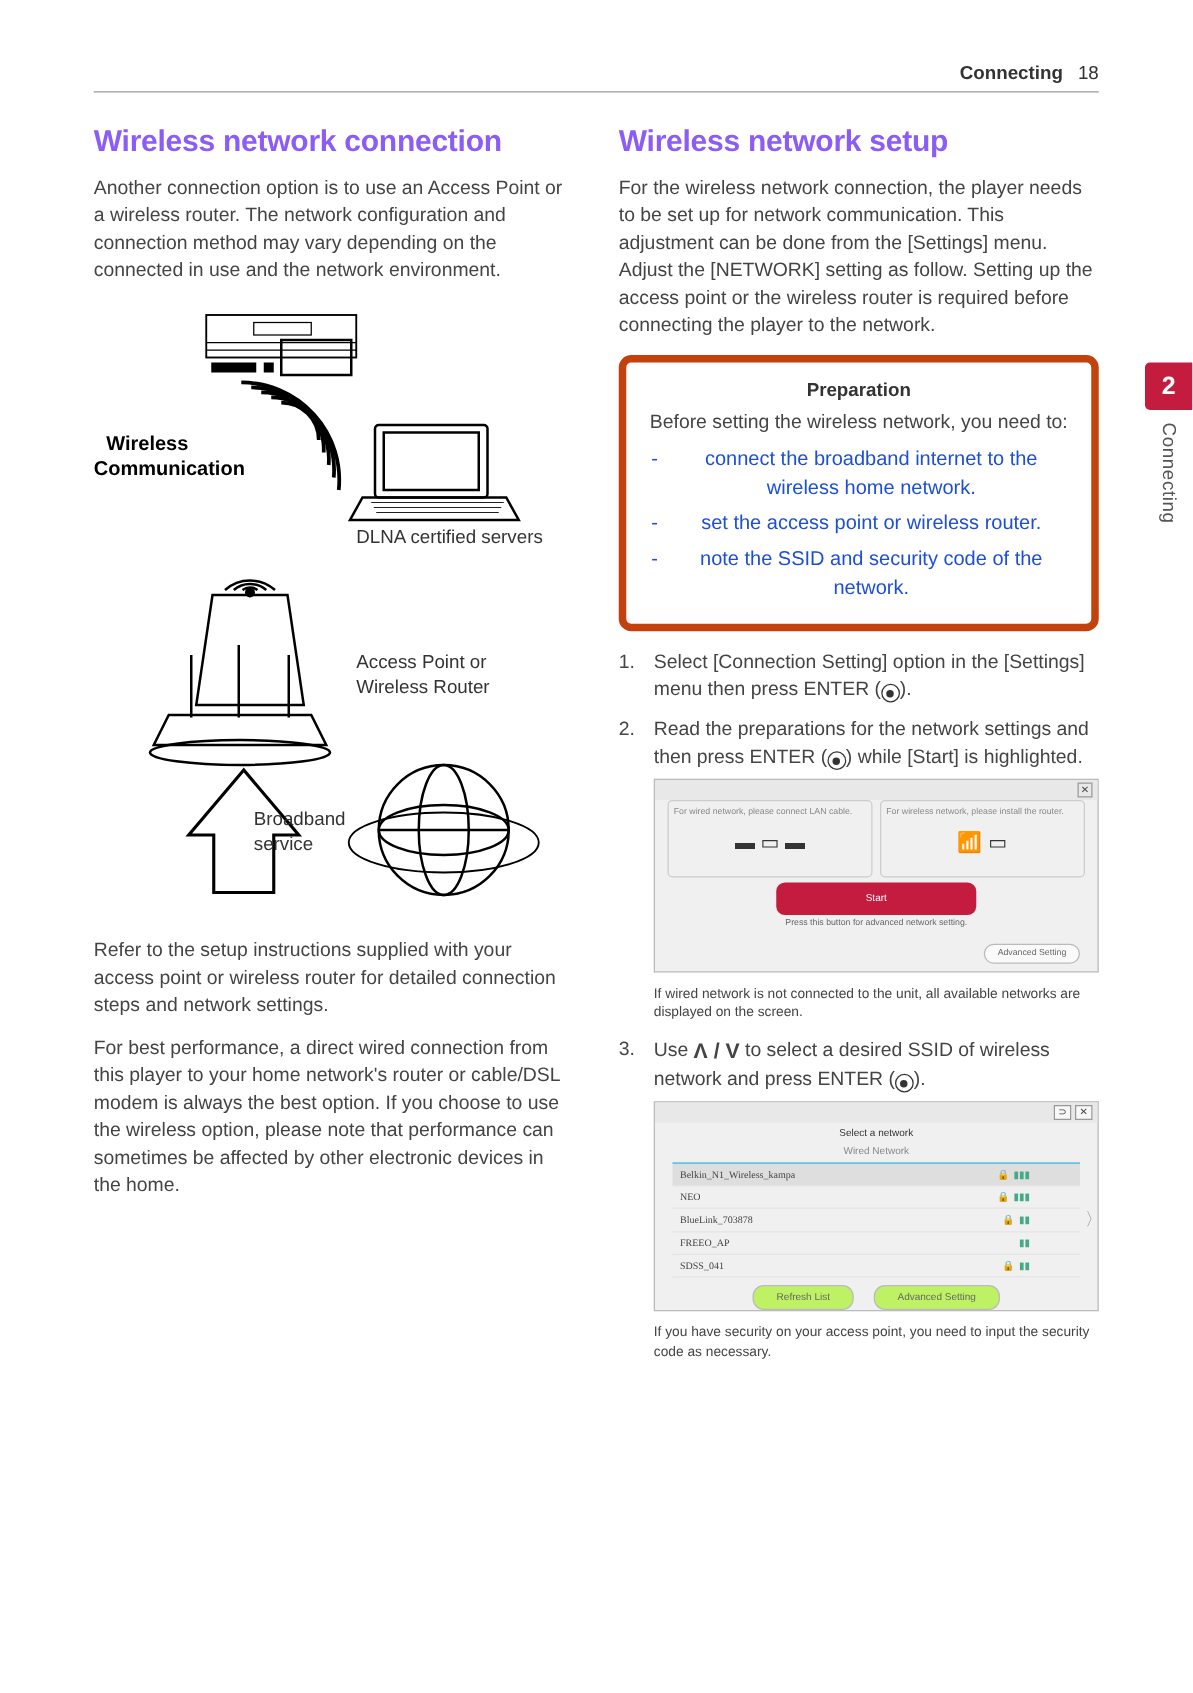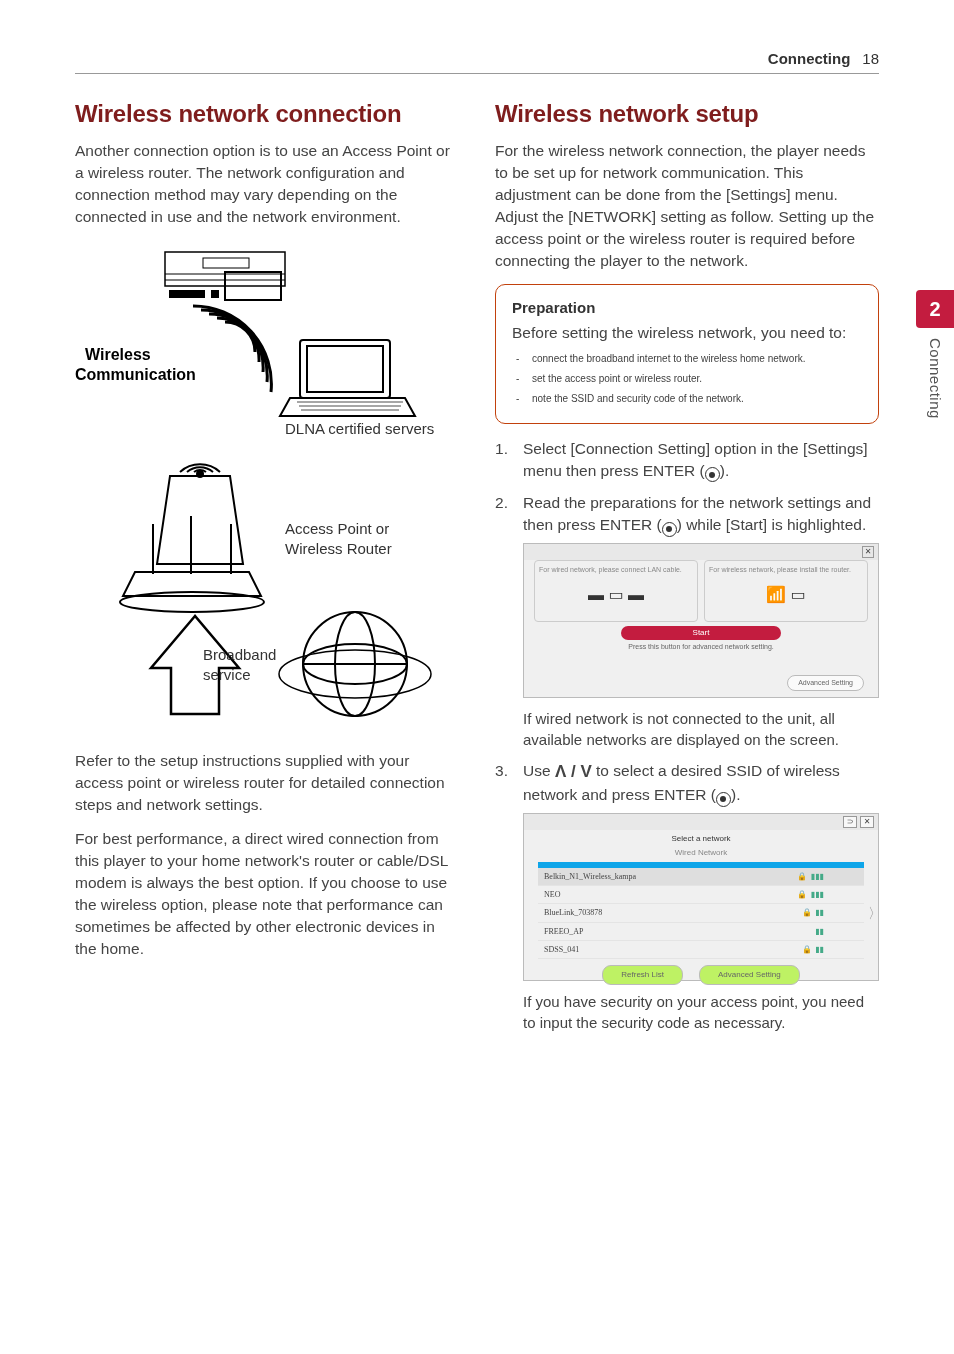--- a/index.html
+++ b/index.html
@@ -68,61 +68,62 @@
     }
     .columns {
       display: flex;
       gap: 36px;
     }
     .col {
       flex: 1;
       min-width: 0;
     }
     h2.red {
-      color: #7f1d1d;
+      color: #8b5cf6;
       font-weight: 600;
       font-size: 24px;
       margin-bottom: 12px;
       letter-spacing: -0.2px;
     }
     p {
       font-size: 15.5px;
       line-height: 1.42;
       color: #444;
       margin-bottom: 12px;
     }
     .diagram {
       border: none;
       margin: 16px 0 16px 0;
       height: 490px;
       position: relative;
     }
     .diagram svg { display: block; }
     .prep-box {
-      border: 1px solid #c2410c;
+      border: 6px solid #c2410c;
       border-radius: 10px;
       padding: 14px 16px 10px 16px;
       margin-bottom: 14px;
+      text-align: center;
     }
     .prep-title {
       font-weight: 700;
       font-size: 15px;
       margin-bottom: 6px;
     }
     .prep-box p {
       margin-bottom: 8px;
     }
     .prep-list {
       list-style: none;
       padding-left: 4px;
     }
     .prep-list li {
-      font-size: 10px;
+      font-size: 16px;
       line-height: 1.42;
-      color: #404040;
+      color: #1d4ed8;
       padding-left: 16px;
       position: relative;
       margin-bottom: 6px;
     }
     .prep-list li::before {
       content: "-";
       position: absolute;
       left: 0;
     }
     ol.steps {
@@ -219,21 +220,21 @@
       display: flex;
       align-items: center;
       justify-content: center;
       gap: 4px;
       font-size: 16px;
       color: #333;
     }
     .ss1-start {
       margin: 4px auto 2px;
       width: 160px;
-      height: 14px;
+      height: 26px;
       background: #c31c3f;
       color: #fff;
       border-radius: 7px;
       display: flex;
       align-items: center;
       justify-content: center;
       font-size: 8px;
     }
     .ss1-note {
       text-align: center;
@@ -277,21 +278,21 @@
     .ss2-title {
       text-align: center;
       font-size: 8px;
       color: #333;
       padding: 3px;
     }
     .ss2-wired {
       text-align: center;
       font-size: 8px;
       color: #888;
-      border-bottom: 6px solid #0ea5e9;
+      border-bottom: 1px solid #0ea5e9;
       padding-bottom: 3px;
       margin: 0 14px;
     }
     .ss2-list {
       padding: 0 14px;
       position: relative;
       font-family: Liberation Serif, serif;
     }
     .ss2-row {
       display: flex;
@@ -329,21 +330,21 @@
     .ss2-btn {
       border: 1px solid #bbb;
       border-radius: 9px;
       padding: 3px 18px;
       font-size: 8px;
       color: #666;
       background: #bef264;
     }
     .step-sub {
       padding-left: 28px;
-      font-size: 15px;
+      font-size: 11px;
       line-height: 1.42;
       color: #444;
       margin-bottom: 10px;
     }
   </style>
 </head>
 <body>
 
 <div class="page">
   <div class="header-row">

